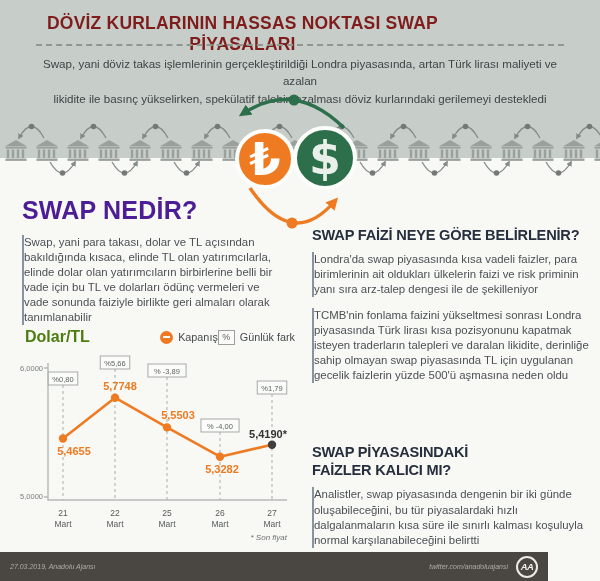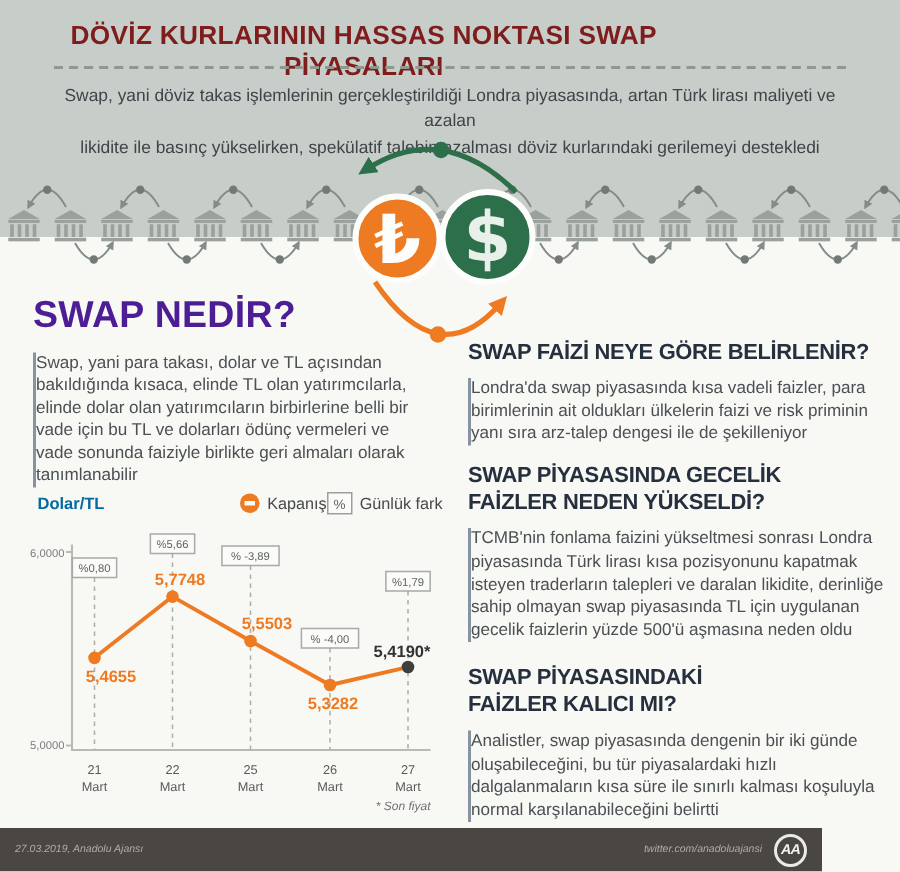--- a/index.html
+++ b/index.html
@@ -26,21 +26,21 @@
     border-left: 2px solid #8793a0; 
     font-size: 11.4px; line-height: 1.32; color: #4b5055;
   }
   .sec-left .para { margin-top: 10px; width: 264px; }
   .rsec { position: absolute; left: 312px; width: 280px; }
   .rh {
     font-size: 14.6px; font-weight: bold; color: #262f3d; letter-spacing: -0.2px;
     line-height: 1.25; white-space: pre-line; margin-bottom: 8px;
   }
   .chart-head { position: absolute; left: 25px; top: 328px; width: 270px; display: flex; align-items: center; }
-  .chart-title { font-size: 11px; font-weight: bold; color: #0369a1; }
+  .chart-title { font-size: 16px; font-weight: bold; color: #4d7c0f; }
   .legend { margin-left: auto; display: flex; align-items: center; }
   .leg-item { display: flex; align-items: center; gap: 5px; }
   .dot-marker { width: 13px; height: 13px; border-radius: 50%; background: #ee7b22; display: flex; align-items: center; justify-content: center; }
   .dot-marker i { display: block; width: 7px; height: 2.5px; background: #fdfdfb; }
   .pct-marker {
     width: 17px; height: 15px; border: 1px solid #9aa09c; background: #fbfbf9;
     display: flex; align-items: center; justify-content: center;
     font-size: 9px; color: #5f6562; font-style: normal;
   }
   .leg-label { font-size: 10.8px; color: #45494c; }
@@ -332,22 +332,20 @@
       <text x="272" y="166" text-anchor="middle" font-size="8.5" fill="#575c59"><tspan x="272">27</tspan><tspan x="272" dy="11">Mart</tspan></text>
       <text x="287" y="190" text-anchor="end" font-size="8" font-style="italic" fill="#6d7370">* Son fiyat</text>
     </svg>
 
   <div class="rsec" style="top:226px;">
     <div class="rh">SWAP FAİZİ NEYE GÖRE BELİRLENİR?</div>
     <div class="para">Londra'da swap piyasasında kısa vadeli faizler, para birimlerinin ait oldukları ülkelerin faizi ve risk priminin yanı sıra arz-talep dengesi ile de şekilleniyor</div>
   </div>
 
   <div class="rsec" style="top:308px;">
-    <div class="rh">SWAP PİYASASINDA GECELİK
-FAİZLER NEDEN YÜKSELDİ?</div>
     <div class="para">TCMB'nin fonlama faizini yükseltmesi sonrası Londra piyasasında Türk lirası kısa pozisyonunu kapatmak isteyen traderların talepleri ve daralan likidite, derinliğe sahip olmayan swap piyasasında TL için uygulanan gecelik faizlerin yüzde 500'ü aşmasına neden oldu</div>
   </div>
 
   <div class="rsec" style="top:443px;">
     <div class="rh">SWAP PİYASASINDAKİ
 FAİZLER KALICI MI?</div>
     <div class="para">Analistler, swap piyasasında dengenin bir iki günde oluşabileceğini, bu tür piyasalardaki hızlı dalgalanmaların kısa süre ile sınırlı kalması koşuluyla normal karşılanabileceğini belirtti</div>
   </div>
 
   <div class="footer">

